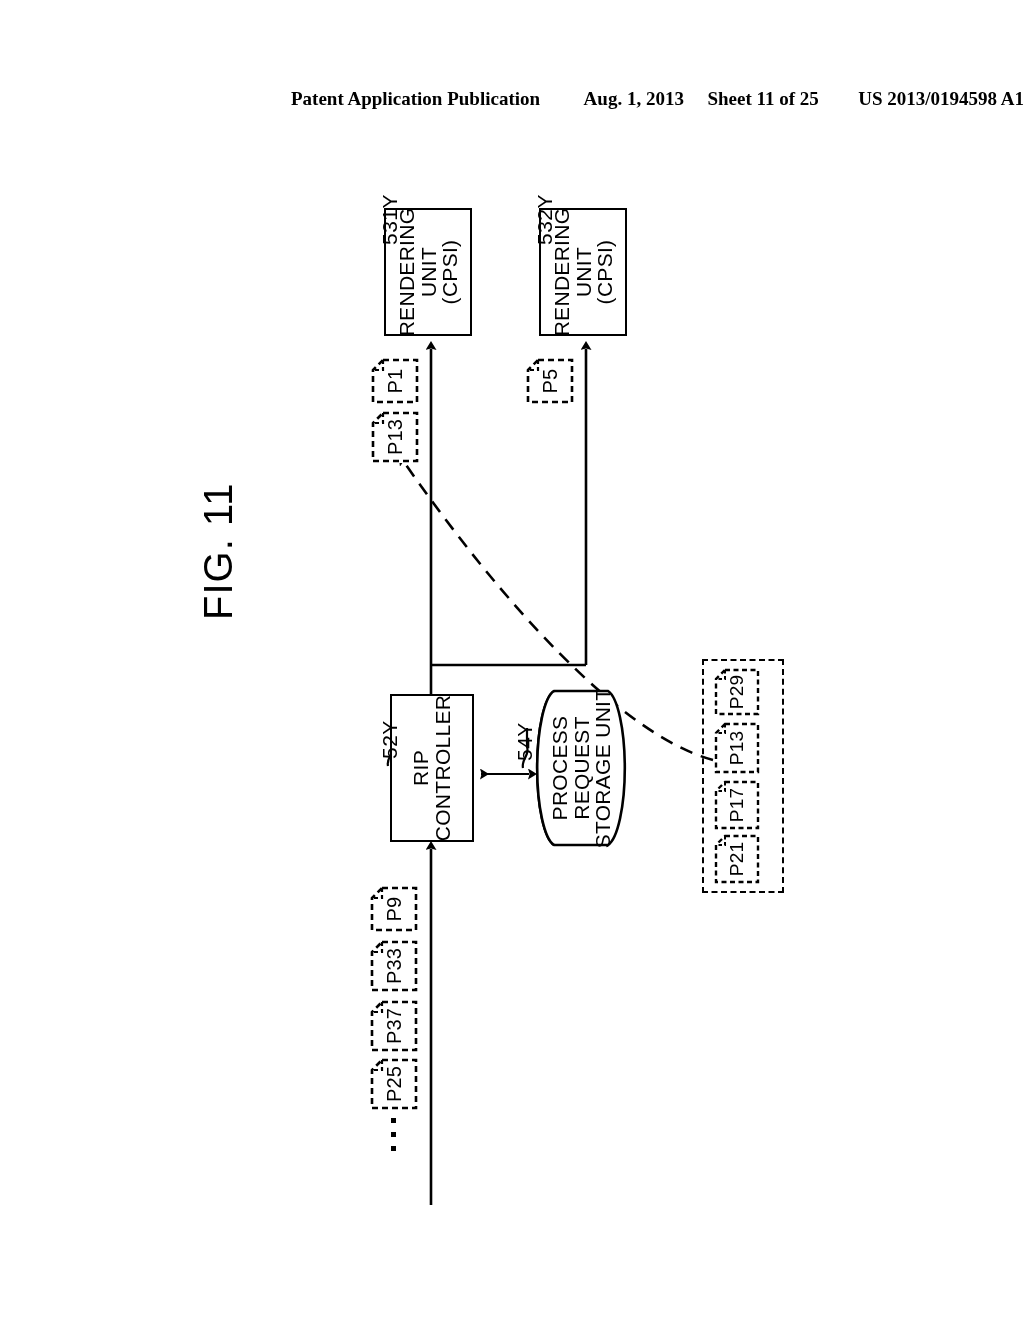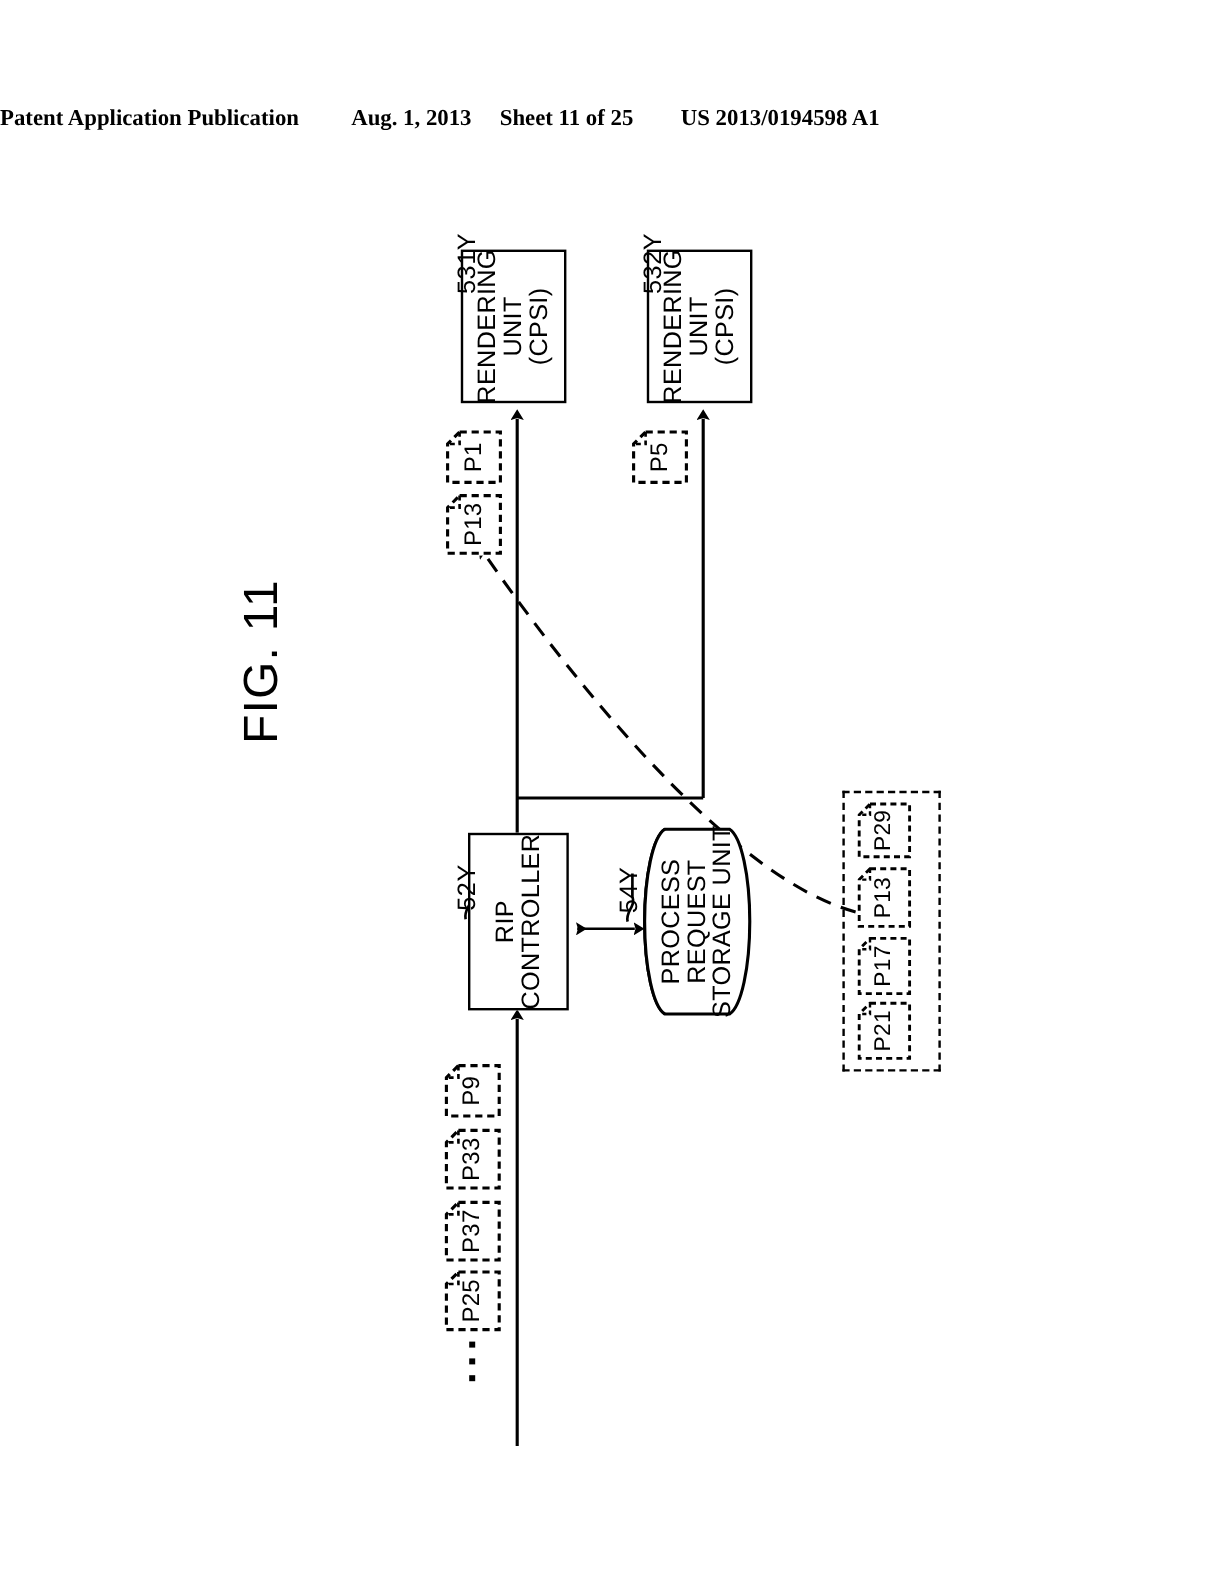--- a/index.html
+++ b/index.html
@@ -15,21 +15,21 @@
     font-family: "Liberation Sans", sans-serif;
     color: #000000;
   }
 
   
   #pub-header {
     position: absolute;
     top: 88px;
     left: 0;
     width: 1024px;
-    text-align: left;
+    text-align: right;
     font-family: "Liberation Serif", serif;
     font-weight: bold;
     font-size: 19px;
     letter-spacing: 0px;
     white-space: nowrap;
   }
   #pub-header span { display: inline-block; }
   .hdr-gap-a { width: 34px; }
   .hdr-gap-b { width: 14px; }
   .hdr-gap-c { width: 30px; }

